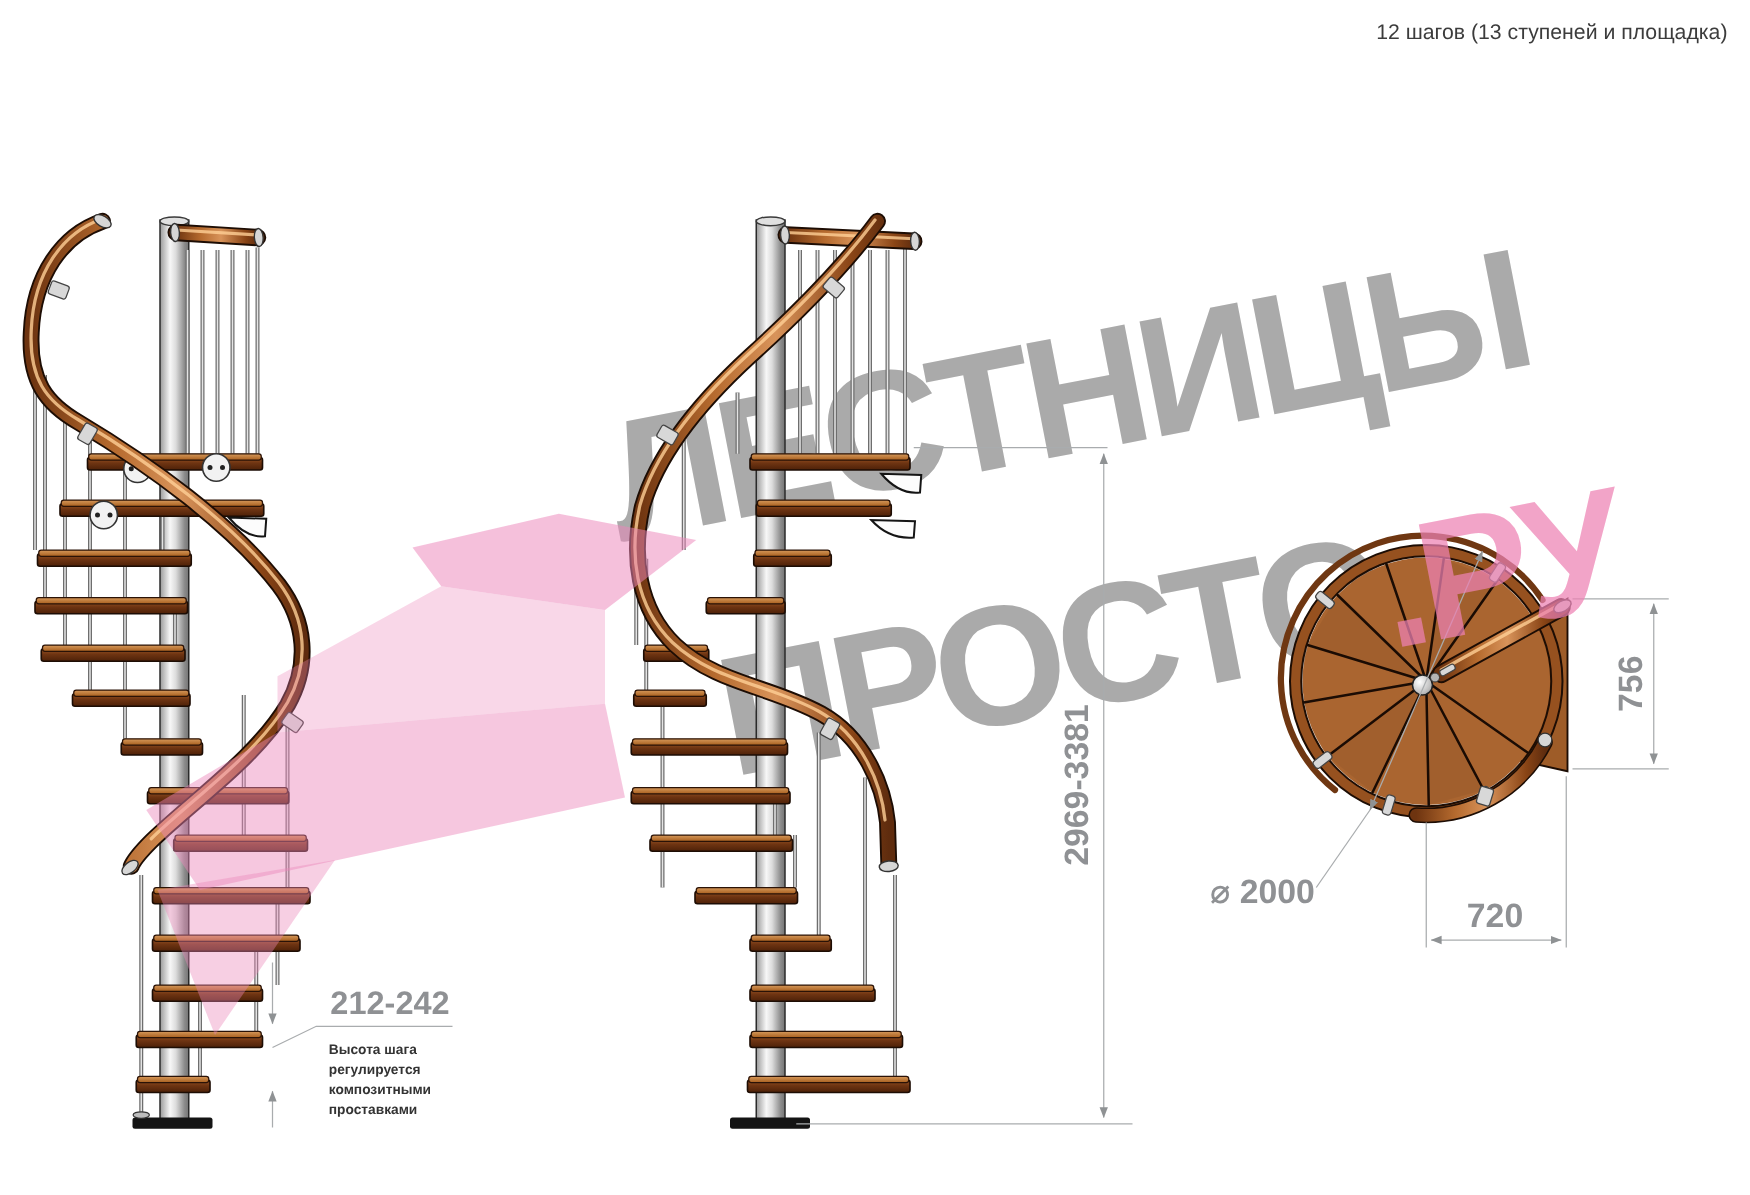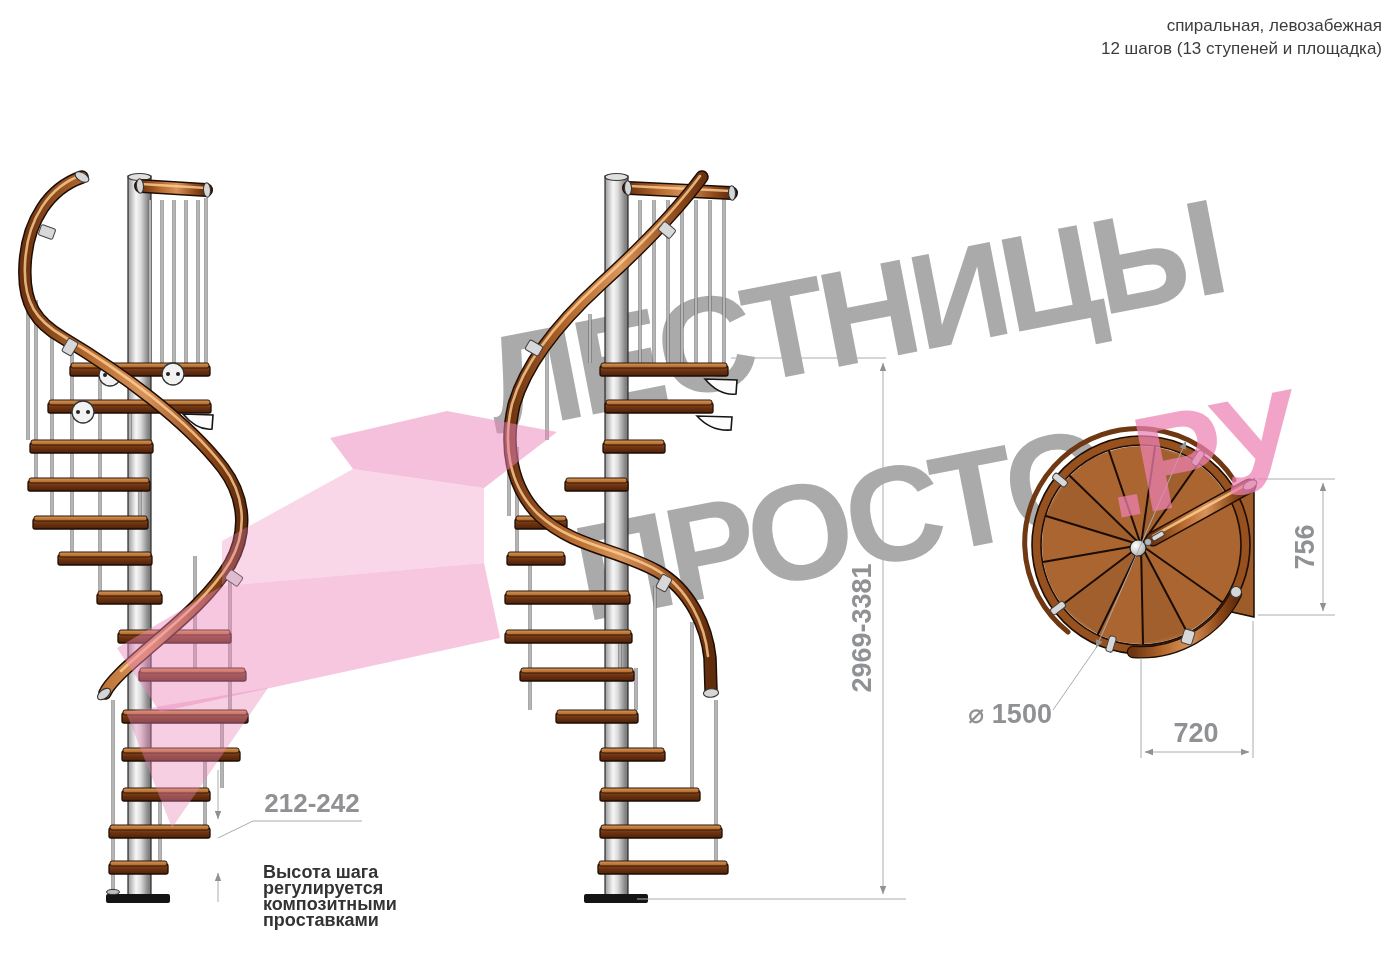--- a/index.html
+++ b/index.html
@@ -29,22 +29,22 @@
   .art{position:absolute;left:0;top:0;z-index:2;}
   .pinkarrow{position:absolute;left:0;top:0;z-index:3;pointer-events:none;}
   
   .dim{
     position:absolute;z-index:5;color:var(--dim,#8f9194);font-weight:bold;
     font-size:27px;white-space:nowrap;transform:translate(-50%,-50%);
   }
   .dim.rot{transform:translate(-50%,-50%) rotate(-90deg);}
   .dim.small{font-size:26px;}
   .note{
-    position:absolute;left:263px;top:864px;z-index:5;
-    font-size:18px;line-height:16px;font-weight:bold;color:var(--note,#333333);
+    position:absolute;left:263px;top:832px;z-index:5;
+    font-size:11px;line-height:16px;font-weight:bold;color:var(--note,#333333);
     white-space:pre-line;
   }
   
   .t-side{fill:url(#gTread);stroke:#1d0d04;stroke-width:1.3;}
   .t-top{fill:url(#gStrip);stroke:#2a1206;stroke-width:1;}
   .rod{stroke:#6e6e6e;stroke-width:3.2;fill:none;}
   .rodh{stroke:#e4e4e4;stroke-width:1.2;fill:none;}
   .rail-o{stroke:#1d0d04;stroke-width:13.5;fill:none;stroke-linecap:round;}
   .rail-w{stroke:url(#gRail);stroke-width:10.5;fill:none;stroke-linecap:round;}
   .rail-h{stroke:rgba(255,208,150,0.8);stroke-width:2.6;fill:none;stroke-linecap:round;}
@@ -358,28 +358,27 @@
       <polygon points="126,712 268,688 172,828" fill-opacity="0.40"></polygon>
     </g>
   </svg>
 
   <div class="wm wm-over" aria-hidden="true">
     <span class="l1">ЛЕСТНИЦЫ</span>
     <span class="l2"><span>ПРОСТО</span><span class="sfx">.РУ</span></span>
   </div>
 
   <div class="header">
-    <div>спиральная, левозабежная</div>
     <div>12 шагов (13 ступеней и площадка)</div>
   </div>
 
   <div class="dim rot" style="left:862px;top:628px;">2969-3381</div>
   <div class="dim rot" style="left:1305px;top:547px;">756</div>
   <div class="dim" style="left:1196px;top:733px;">720</div>
-  <div class="dim" style="left:1010px;top:714px;">⌀ 1500</div>
+  <div class="dim" style="left:1010px;top:714px;">⌀ 2000</div>
   <div class="dim small" style="left:312px;top:803px;">212-242</div>
 
   <div class="note">Высота шага
 регулируется
 композитными
 проставками</div>
 
 </div>
 
 </body></html>

